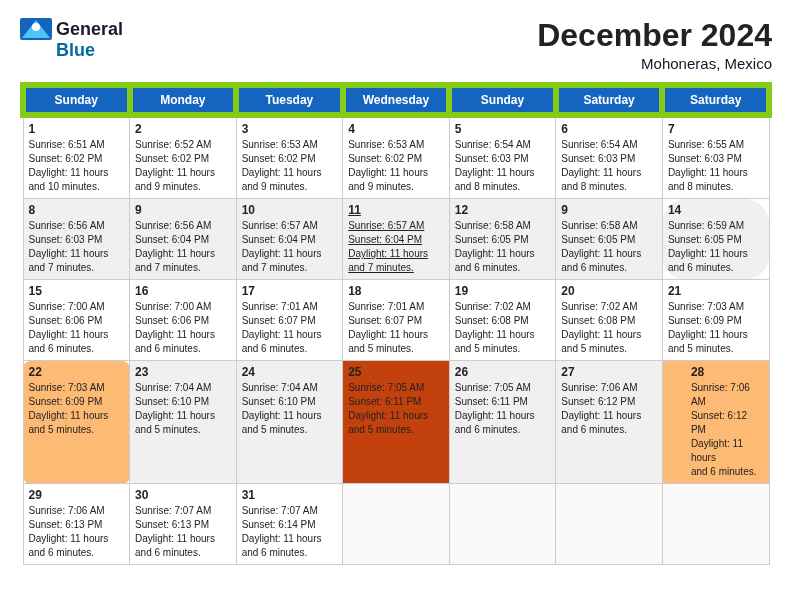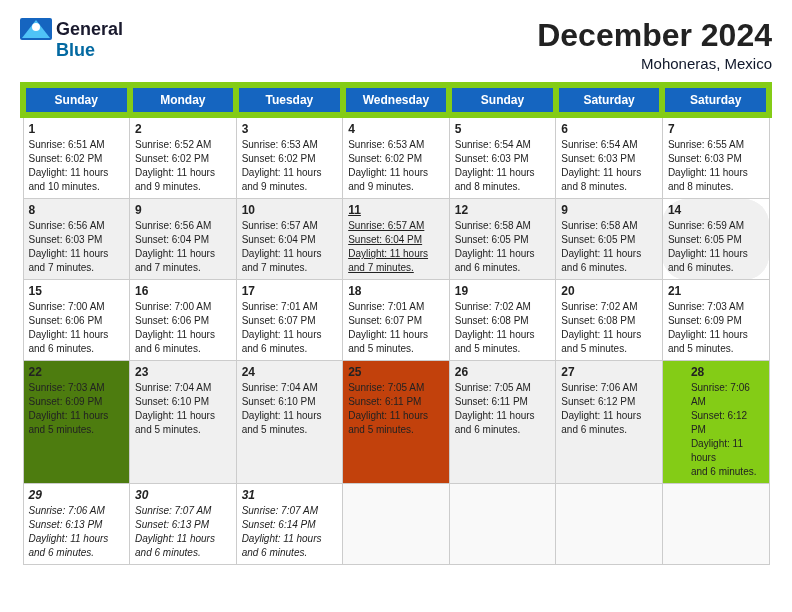--- a/index.html
+++ b/index.html
@@ -211,21 +211,21 @@
           <td>
         <span class="day-num">20</span>
         <span class="day-info">Sunrise: 7:02 AM<br>Sunset: 6:08 PM<br>Daylight: 11 hours<br>and 5 minutes.</span>
       </td>
           <td>
         <span class="day-num">21</span>
         <span class="day-info">Sunrise: 7:03 AM<br>Sunset: 6:09 PM<br>Daylight: 11 hours<br>and 5 minutes.</span>
       </td>
         </tr>
         <tr style="background: rgb(240, 240, 240);">
-          <td style="background: #4d7c0f;">
+          <td style="background: #fdba74; border-radius: 8px;">
         <span class="day-num">22</span>
         <span class="day-info">Sunrise: 7:03 AM<br>Sunset: 6:09 PM<br>Daylight: 11 hours<br>and 5 minutes.</span>
       </td>
           <td style="background: rgb(240, 240, 240);">
         <span class="day-num">23</span>
         <span class="day-info">Sunrise: 7:04 AM<br>Sunset: 6:10 PM<br>Daylight: 11 hours<br>and 5 minutes.</span>
       </td>
           <td style="background: rgb(240, 240, 240);">
         <span class="day-num">24</span>
         <span class="day-info">Sunrise: 7:04 AM<br>Sunset: 6:10 PM<br>Daylight: 11 hours<br>and 5 minutes.</span>
@@ -235,26 +235,26 @@
         <span class="day-info">Sunrise: 7:05 AM<br>Sunset: 6:11 PM<br>Daylight: 11 hours<br>and 5 minutes.</span>
       </td>
           <td style="background: rgb(240, 240, 240);">
         <span class="day-num">26</span>
         <span class="day-info">Sunrise: 7:05 AM<br>Sunset: 6:11 PM<br>Daylight: 11 hours<br>and 6 minutes.</span>
       </td>
           <td style="background: rgb(240, 240, 240);">
         <span class="day-num">27</span>
         <span class="day-info">Sunrise: 7:06 AM<br>Sunset: 6:12 PM<br>Daylight: 11 hours<br>and 6 minutes.</span>
       </td>
-          <td style="background: #84cc16; padding-left: 28px;">
+          <td style="background: #fdba74; padding-left: 28px;">
         <span class="day-num">28</span>
         <span class="day-info">Sunrise: 7:06 AM<br>Sunset: 6:12 PM<br>Daylight: 11 hours<br>and 6 minutes.</span>
       </td>
         </tr>
-        <tr style="background: #6d28d9; font-style: italic;">
+        <tr style="background: #6d28d9;">
           <td>
         <span class="day-num">29</span>
         <span class="day-info">Sunrise: 7:06 AM<br>Sunset: 6:13 PM<br>Daylight: 11 hours<br>and 6 minutes.</span>
       </td>
           <td>
         <span class="day-num">30</span>
         <span class="day-info">Sunrise: 7:07 AM<br>Sunset: 6:13 PM<br>Daylight: 11 hours<br>and 6 minutes.</span>
       </td>
           <td>
         <span class="day-num">31</span>

